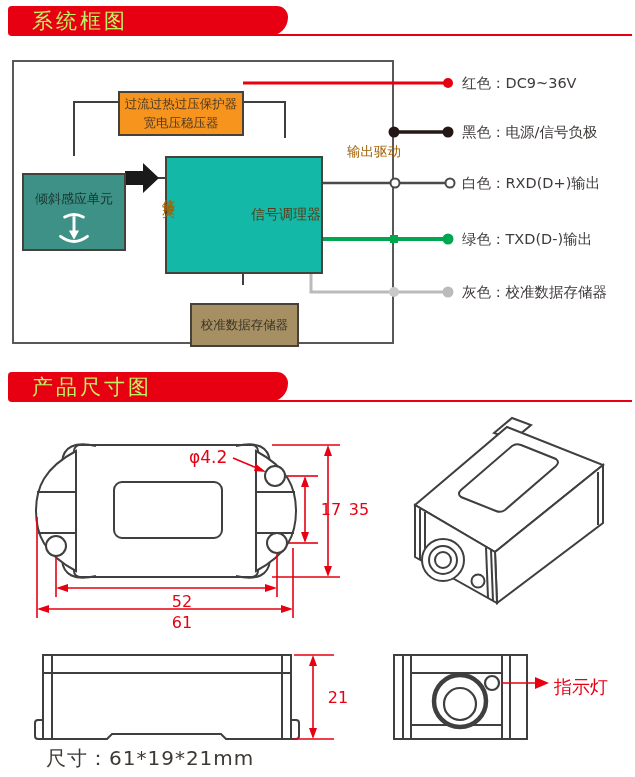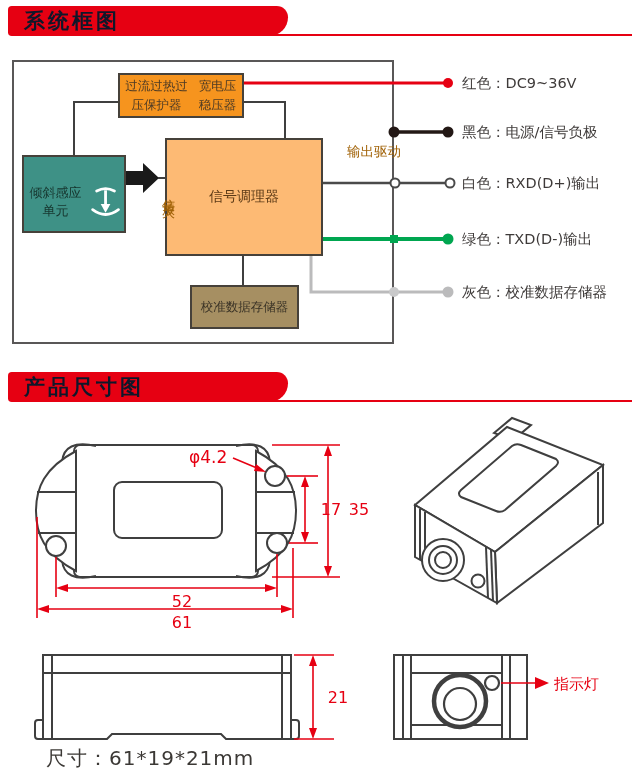--- a/index.html
+++ b/index.html
@@ -1,51 +1,51 @@
 <!DOCTYPE html>
 <html><head>
 <meta charset="utf-8">
 <style>
   html,body{margin:0;padding:0;background:#fff;}
   .page{position:relative;width:635px;height:777px;background:#ffffff;
         font-family:"DejaVu Sans","Liberation Sans",sans-serif;overflow:hidden;}
   
   .banner-line{position:absolute;left:238px;width:394px;height:2px;background:#E60012;}
   .banner{position:absolute;left:8px;width:280px;height:30px;background:#E60012;
-          border-radius:6px 18px 30px 6px;color:#0f172a;font-size:21px;font-weight:bold;
-          line-height:30px;padding-left:16px;letter-spacing:3px;box-sizing:border-box;z-index:2;}
+          border-radius:6px 18px 30px 6px;color:#bef264;font-size:21px;font-weight:normal;
+          line-height:30px;padding-left:24px;letter-spacing:3px;box-sizing:border-box;z-index:2;}
   
   .art{position:absolute;left:0;top:0;}
   .ln{stroke:#3F3F3F;stroke-width:2;fill:none;}
   .frame{stroke:#595757;stroke-width:2;fill:none;}
   .shape{stroke:#3F3F3F;stroke-width:2;fill:#ffffff;}
   .dim{stroke:#E60012;stroke-width:1.6;fill:none;}
   .dimfill{fill:#E60012;stroke:none;}
   
   .bbox{position:absolute;border:2px solid #46413A;box-sizing:border-box;display:flex;
-        flex-direction:row;align-items:center;justify-content:center;text-align:center;z-index:3;}
+        flex-direction:column;align-items:center;justify-content:center;text-align:center;z-index:3;margin-top:18px;}
   .box-protector{left:118px;top:73px;width:126px;height:45px;background:#F6941E;
                  color:#4C3A25;font-size:12.5px;line-height:1.5;}
   .box-tilt{left:22px;top:155px;width:104px;height:78px;background:#3E9186;
             color:#16352E;font-size:13px;justify-content:flex-start;padding-top:15px;}
-  .box-conditioner{left:165px;top:138px;width:158px;height:118px;background:#fdba74;
-                   color:#5C3A16;font-size:14px;}
+  .box-conditioner{left:165px;top:138px;width:158px;height:118px;background:#14b8a6;
+                   color:#5C3A16;font-size:14px;align-items:flex-end;}
   .box-storage{left:190px;top:285px;width:109px;height:44px;background:#A68F62;
                color:#3A3326;font-size:12.5px;}
   
   .note{position:absolute;color:#a16207;z-index:3;margin-left:20px;}
   .out-drive{left:327px;top:143px;font-size:13.5px;}
   .sig-amp{left:139px;top:189px;font-size:13px;letter-spacing:2px;writing-mode:vertical-rl;height:66px;}
   .wire-label{position:absolute;left:462px;transform:translateY(-50%);font-size:14.5px;
               color:#3E3A39;white-space:nowrap;z-index:3;}
   
   .dimtxt{position:absolute;color:#E60012;font-size:16px;z-index:3;white-space:nowrap;}
   .center{transform:translate(-50%,-50%);padding-left:30px;}
   .phi{left:189px;top:447px;font-size:17px;}
-  .indicator{left:554px;top:675px;font-size:15px;}
+  .indicator{left:554px;top:675px;font-size:18px;}
   .sizetxt{position:absolute;left:46px;top:745px;font-size:20px;color:#3B3835;
            letter-spacing:1px;z-index:3;}
 </style>
 </head>
 <body>
 
 <div class="page">
 
   <div class="banner-line" style="top:34px"></div>
   <div class="banner" style="top:6px">

